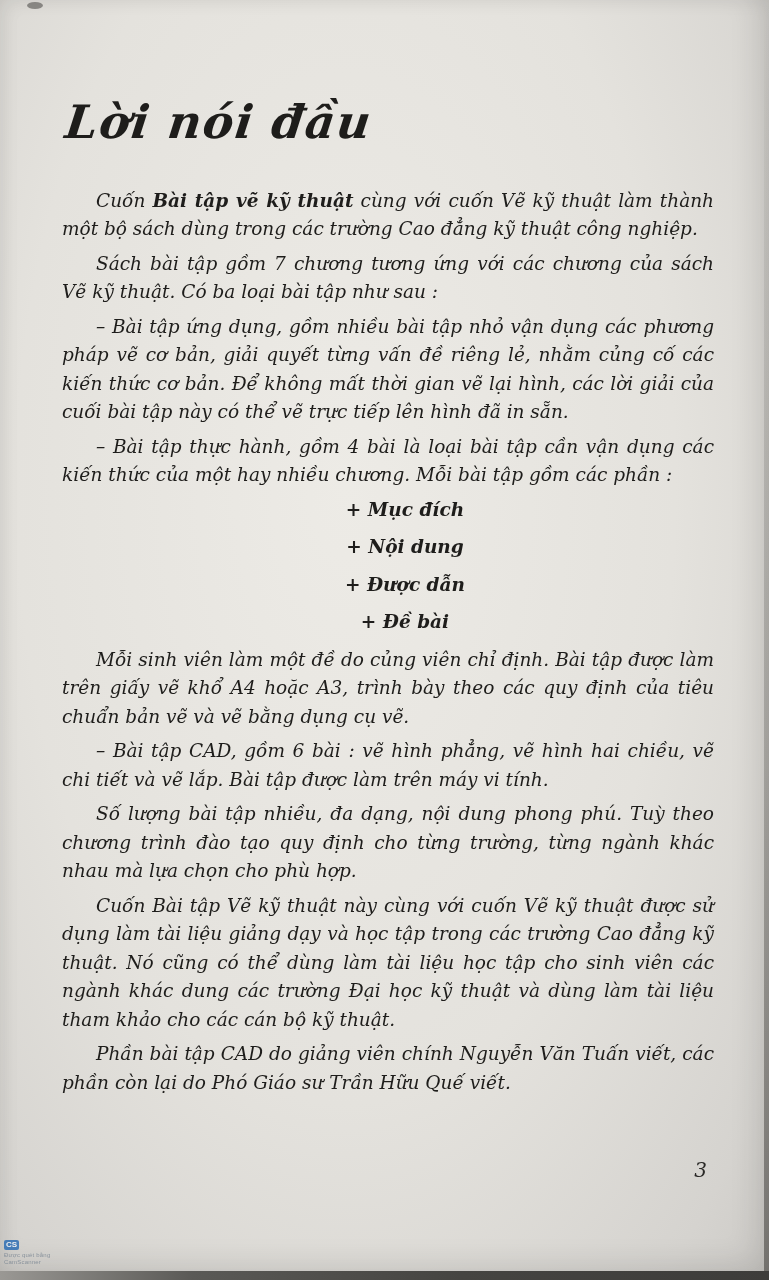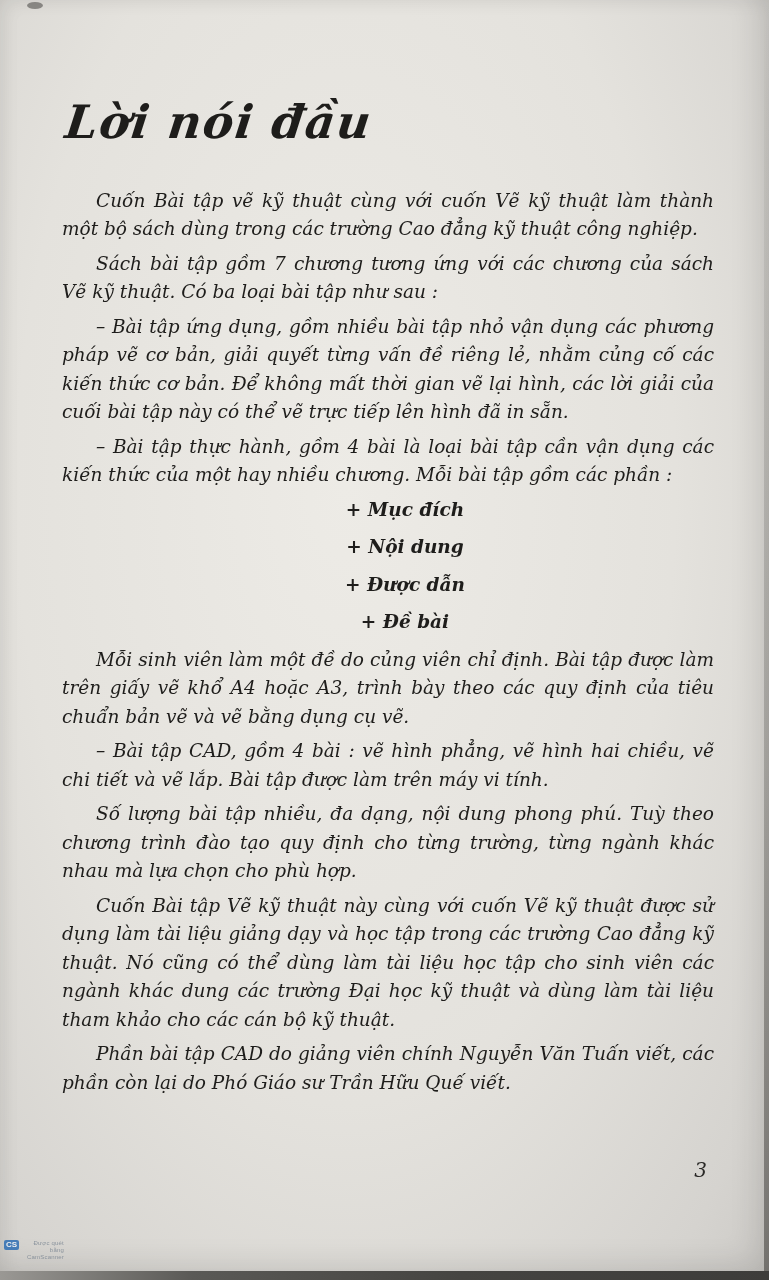--- a/index.html
+++ b/index.html
@@ -26,30 +26,29 @@
     font-size:46px;font-weight:700;font-style:italic;
     letter-spacing:1.5px;margin:0 0 50px 2px;
     transform:skewX(-7deg);transform-origin:left bottom;
   }
   .para{
     margin:0 0 6px 0;text-indent:34px;text-align:justify;
   }
   .list-item{
     margin:0 0 9px 0;text-indent:34px;text-align:center;font-weight:600;
   }
-  .emph{font-weight:400;}
+  .emph{font-weight:700;}
   .page-number{
     position:absolute;top:1158px;right:62px;
     font-style:italic;font-size:20px;color:#2a2927;
   }
   .watermark{
     position:absolute;left:4px;top:1240px;width:60px;
-    display:flex;flex-direction:row;align-items:flex-start;gap:2px;
+    display:flex;flex-direction:column;align-items:flex-start;gap:2px;
     opacity:.85;
-    text-align:right;
   }
   .wm-logo{
     display:inline-block;background:#2f6fb5;color:#f2f4f6;
     font-family:"Liberation Sans", sans-serif;font-size:8px;font-weight:700;
     padding:1px 2px;border-radius:2px;line-height:8px;
   }
   .wm-text{
     font-family:"Liberation Sans", sans-serif;font-size:6px;line-height:7px;
     color:#7d8894;letter-spacing:.2px;
   }
@@ -79,21 +78,21 @@
 
     <p class="para">– Bài tập thực hành, gồm 4 bài là loại bài tập cần vận dụng các kiến thức của một hay nhiều chương. Mỗi bài tập gồm các phần :</p>
 
     <p class="list-item">+ Mục đích</p>
     <p class="list-item">+ Nội dung</p>
     <p class="list-item">+ Được dẫn</p>
     <p class="list-item">+ Đề bài</p>
 
     <p class="para">Mỗi sinh viên làm một đề do củng viên chỉ định. Bài tập được làm trên giấy vẽ khổ A4 hoặc A3, trình bày theo các quy định của tiêu chuẩn bản vẽ và vẽ bằng dụng cụ vẽ.</p>
 
-    <p class="para">– Bài tập CAD, gồm 4 bài : vẽ hình phẳng, vẽ hình hai chiều, vẽ chi tiết và vẽ lắp. Bài tập được làm trên máy vi tính.</p>
+    <p class="para">– Bài tập CAD, gồm 6 bài : vẽ hình phẳng, vẽ hình hai chiều, vẽ chi tiết và vẽ lắp. Bài tập được làm trên máy vi tính.</p>
 
     <p class="para">Số lượng bài tập nhiều, đa dạng, nội dung phong phú. Tuỳ theo chương trình đào tạo quy định cho từng trường, từng ngành khác nhau mà lựa chọn cho phù hợp.</p>
 
     <p class="para">Cuốn Bài tập Vẽ kỹ thuật này cùng với cuốn Vẽ kỹ thuật được sử dụng làm tài liệu giảng dạy và học tập trong các trường Cao đẳng kỹ thuật. Nó cũng có thể dùng làm tài liệu học tập cho sinh viên các ngành khác dung các trường Đại học kỹ thuật và dùng làm tài liệu tham khảo cho các cán bộ kỹ thuật.</p>
 
     <p class="para">Phần bài tập CAD do giảng viên chính Nguyễn Văn Tuấn viết, các phần còn lại do Phó Giáo sư Trần Hữu Quế viết.</p>
 
   </div>
 
   <div class="page-number">3</div>

